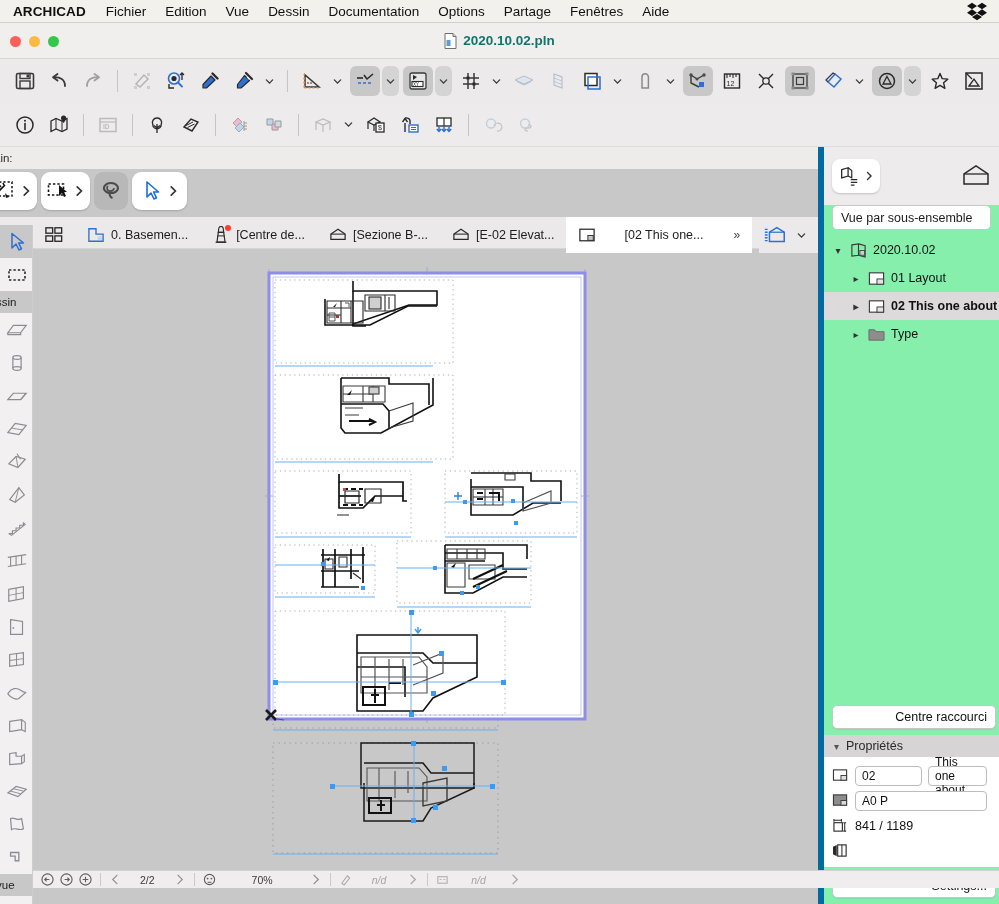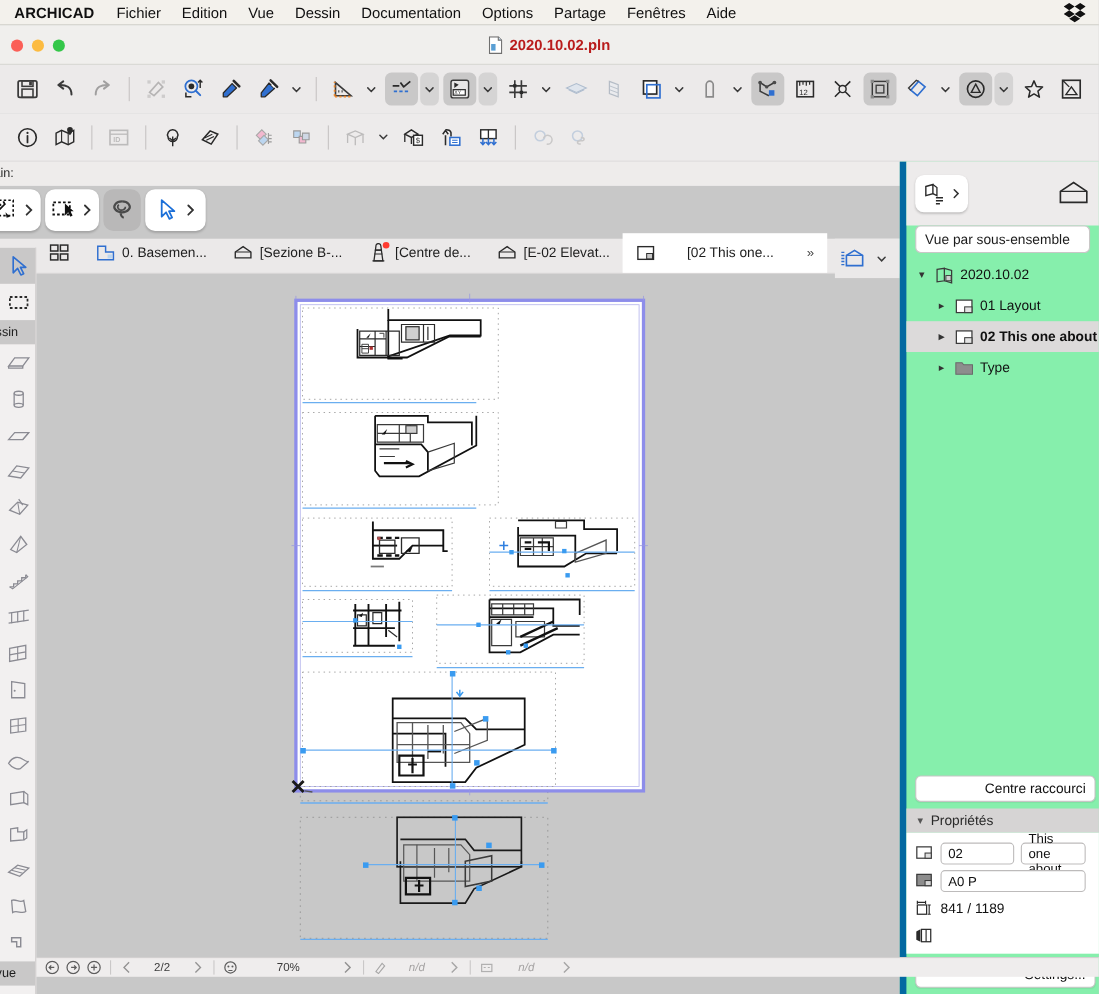--- a/index.html
+++ b/index.html
@@ -37,21 +37,21 @@
   .titlebar {
     position:absolute; left:0; top:23px; width:999px; height:36px;
     background: #f0efed;
     border-bottom: 1px solid #d8d6d2;
     display:flex; align-items:center; justify-content:center;
   }
   .traffic { position:absolute; left:10px; top:13px; display:flex; gap:8px; }
   .tl { width:11px; height:11px; border-radius:50%; }
   .tl.red{background:#fb5f57;} .tl.yellow{background:#fcbb40;} .tl.green{background:#34c749;}
   .title-wrap { display:flex; align-items:center; gap:6px; }
-  .title-text { font-size:13.5px; font-weight:bold; color:#b91c1c; }
+  .title-text { font-size:13.5px; font-weight:bold; color:#0f766e; }
   .doc-icon { width:13px; height:16px; display:block; }
 
   
   .toolbar {
     position:absolute; left:0; width:999px;
     background:#eceaea;
     display:flex; align-items:center;
   }
   .toolbar.row1 { top:59px; height:44px; }
   .toolbar.row2 { top:103px; height:44px; border-bottom:1px solid #dedcdc; background:#edebeb;}
@@ -93,21 +93,21 @@
   }
   .modechip.active { background:#b9b8b8; box-shadow:none; }
   .modechip .mc-ico { width:24px; height:24px; display:block; }
   .modechip .mc-car { width:12px; height:12px; margin-left:3px; display:block; }
   .modechip.big { height:38px; padding:0 8px 0 8px; }
 
   
   .tabbar {
     position:absolute; left:0; top:217px; width:818px; height:32px;
     background:#ebe9e9; border-bottom:1px solid #d6d4d4;
-    display:flex; align-items:flex-end;
+    display:flex; align-items:flex-start;
   }
   .tab-grid-btn {
     width:42px; height:36px; display:flex; align-items:center; justify-content:center;
     flex:none;
   }
   .tab {
     height:36px; display:flex; align-items:center; gap:6px;
     padding:0 12px; font-size:12.5px; color:#1d1d1d; white-space:nowrap;
     flex:none;
   }
@@ -631,38 +631,38 @@
 
     <div class="tab">
       <svg class="tab-ico" viewBox="0 0 20 18">
         <path d="M2 2 L10 2 L10 8 L18 8 L18 16 L2 16 Z" fill="none" stroke="#2f6fd0" stroke-width="1.5"></path>
         <rect x="12" y="10.5" width="4.5" height="4" fill="#bcd6f0"></rect>
       </svg>
       <span>0. Basemen...</span>
     </div>
 
     <div class="tab">
-      <svg class="tab-ico" viewBox="0 0 20 18">
-        <path d="M2 14 L2 8 L10 2.5 L18 8 L18 14 Z" fill="none" stroke="#2a2a2a" stroke-width="1.4"></path>
-        <path d="M2 8 L18 8" stroke="#2a2a2a" stroke-width="1.2"></path>
-      </svg>
-      <span>[Sezione B-...</span>
-    </div>
-
-    <div class="tab">
       <div style="position:relative;width:18px;height:18px;flex:none;">
         <svg class="tab-ico" style="height:18px" viewBox="0 0 20 20">
           <path d="M7 7 L13 7 L14.5 18 L5.5 18 Z" fill="none" stroke="#2a2a2a" stroke-width="1.3"></path>
           <path d="M7.5 3 a2.5 2.5 0 0 1 5 0 L13 7 L7 7 Z" fill="none" stroke="#2a2a2a" stroke-width="1.3"></path>
           <path d="M6 11 L14 11" stroke="#2a2a2a" stroke-width="1.1"></path>
           <path d="M4 18 L16 18" stroke="#2a2a2a" stroke-width="1.3"></path>
         </svg>
         <div class="dot-red"></div>
       </div>
       <span>[Centre de...</span>
+    </div>
+
+    <div class="tab">
+      <svg class="tab-ico" viewBox="0 0 20 18">
+        <path d="M2 14 L2 8 L10 2.5 L18 8 L18 14 Z" fill="none" stroke="#2a2a2a" stroke-width="1.4"></path>
+        <path d="M2 8 L18 8" stroke="#2a2a2a" stroke-width="1.2"></path>
+      </svg>
+      <span>[Sezione B-...</span>
     </div>
 
     <div class="tab">
       <svg class="tab-ico" viewBox="0 0 20 18">
         <path d="M2 14 L2 8 L10 2.5 L18 8 L18 14 Z" fill="none" stroke="#2a2a2a" stroke-width="1.4"></path>
         <path d="M2 8 L18 8" stroke="#2a2a2a" stroke-width="1.2"></path>
       </svg>
       <span>[E-02 Elevat...</span>
     </div>
 

